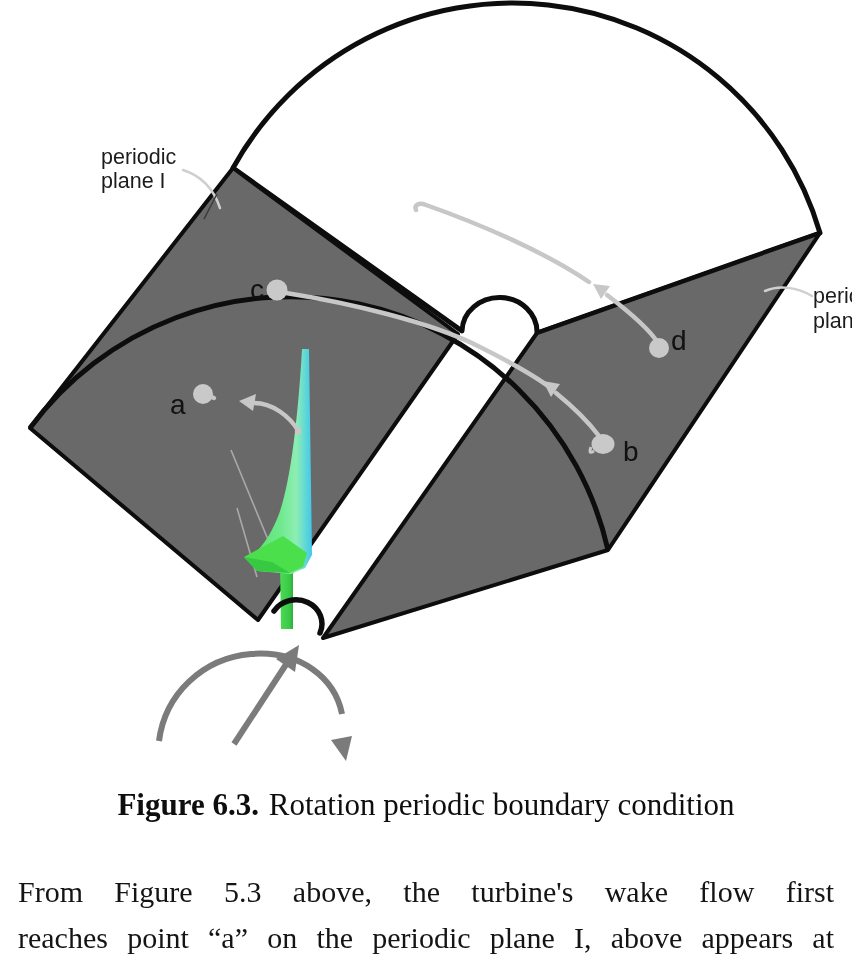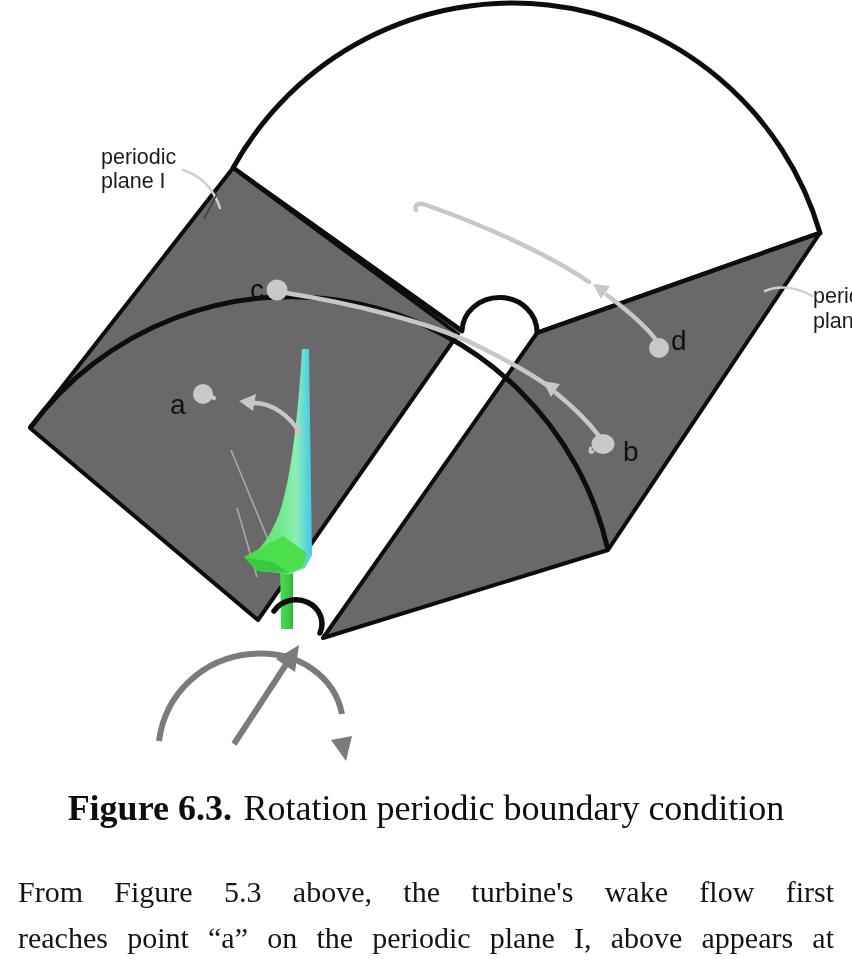--- a/index.html
+++ b/index.html
@@ -26,21 +26,21 @@
     font-family: "Liberation Sans", sans-serif;
     font-size: 28px;
     fill: #111111;
   }
   .caption {
     position: absolute;
     top: 787px;
     left: 0;
     width: 852px;
     text-align: center;
-    font-size: 36px;
+    font-size: 31px;
     color: #0e0e0e;
     white-space: nowrap;
   }
   .caption .cap-label { font-weight: bold; }
   .caption .cap-text { margin-left: 0.32em; }
   .body-text {
     position: absolute;
     top: 869px;
     left: 0;
     width: 852px;

